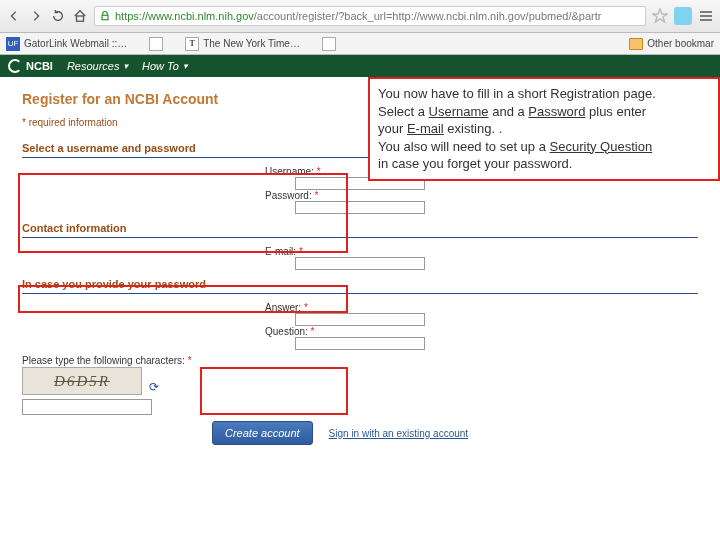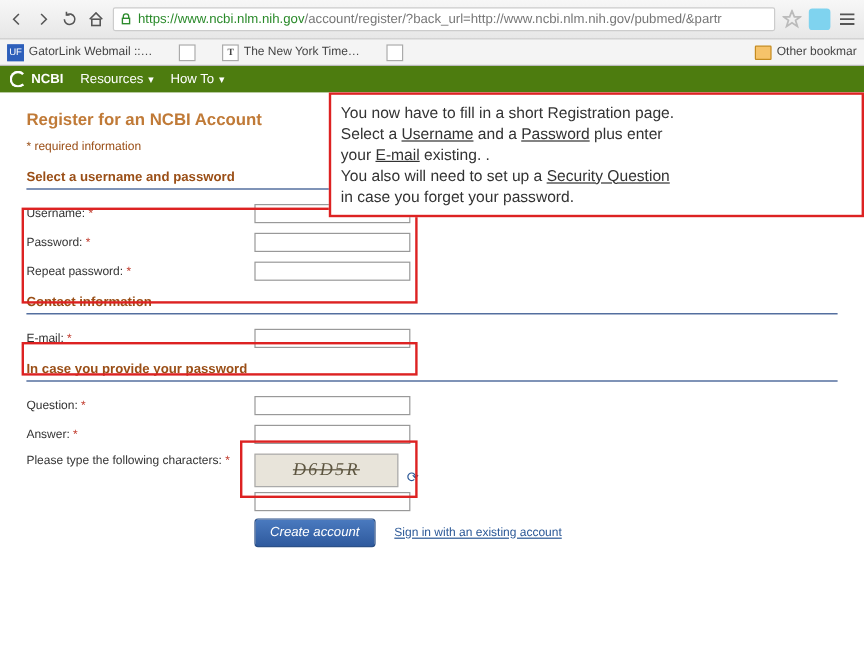--- a/index.html
+++ b/index.html
@@ -21,50 +21,50 @@
   
   .bookbar { height:22px; background:#f4f4f4; border-bottom:1px solid #bbb; display:flex; align-items:center; padding:0 6px; gap:22px; font-size:10px; color:#444; }
   .bookbar .bm { display:flex; align-items:center; gap:4px; white-space:nowrap; }
   .bookbar .bm .bicon { width:14px; height:14px; background:#fff; border:1px solid #aaa; font-size:8px; display:flex; align-items:center; justify-content:center; }
   .bookbar .bm .bicon.uf { background:#2d5fbb; color:#fff; border-color:#2d5fbb; }
   .bookbar .bm .bicon.nyt { font-family: "Times New Roman", serif; font-weight:bold; }
   .bookbar .spacer { flex:1; }
   .bookbar .fold { width:14px; height:12px; background:#f6c36a; border:1px solid #c58b1f; border-radius:1px; }
 
   
-  .ncbi-strip { height:22px; background:#4d7c0f; color:#fff; display:flex; align-items:center; padding:0 8px; gap:14px; font-size:11px; }
+  .ncbi-strip { height:22px; background:#14532d; color:#fff; display:flex; align-items:center; padding:0 8px; gap:14px; font-size:11px; }
   .ncbi-strip .logo { display:flex; align-items:center; gap:4px; font-weight:bold; }
   .ncbi-strip .logo .curl { width:14px; height:14px; border:2px solid #fff; border-right-color:transparent; border-radius:50%; }
-  .ncbi-strip .item { display:flex; align-items:center; gap:4px; }
+  .ncbi-strip .item { display:flex; align-items:center; gap:4px;font-style:italic; }
   .ncbi-strip .chev { font-size:9px; }
 
   
   .page { position:relative; padding: 14px 22px 10px 22px; }
   .page h1 { color:#c07a37; font-size:14px; font-weight:bold; margin-bottom:10px; }
   .req { color:#9a4e16; font-size:10px; margin-bottom:14px; }
   .section-head { color:#9a4e16; font-size:11px; font-weight:bold; padding-bottom:3px; margin-top:8px; }
   .rule { height:1px; background:#2b4d88; margin-bottom:8px; }
-  .row { display:flex; align-items:center; height:24px; }
+  .row { display:flex; align-items:center; height:24px;flex-direction:column; }
   .row .lab { width:190px; font-size:10px; color:#333; }
   .row .star { color:#c0392b; }
   .row input[type=text], .row input[type=password] { width:130px; height:16px; border:1px solid #999; font-size:10px; padding:0 2px; }
   .hint { font-size:10px; color:#333; margin:3px 0 6px 0; }
   .captcha { width:120px; height:28px; background:#e8e4da; border:1px solid #aaa; display:flex; align-items:center; justify-content:center; font-family:"Times New Roman",serif; font-style:italic; letter-spacing:2px; font-size:15px; color:#5d5540; text-decoration:line-through; }
   .captcha-row { display:flex; align-items:flex-end; gap:3px; }
   .captcha-ref { width:18px; height:16px; display:flex; align-items:center; justify-content:center; font-size:12px; color:#2a5796; }
   .captcha-input { margin-top:4px; }
   .submit-row { display:flex; align-items:center; gap:16px; margin-top:6px; padding-left:190px; }
   .btn { background:linear-gradient(#4a7abf,#2f5a9e); color:#fff; border:1px solid #2a4f87; border-radius:3px; padding:5px 12px; font-size:11px;font-style:italic; }
   .signin { color:#2a5796; font-size:10px; }
 
   
   .hl { position:absolute; border:2px solid #d22; pointer-events:none; }
 
   
-  .callout { position:absolute; top:0; right:0; width:446px; background:#fff; border:2px solid #d22; padding:6px 8px; font-size:13px; line-height:1.35; font-family:Arial,Helvetica,sans-serif; }
+  .callout { position:absolute; top:0; right:0; width:352px; background:#fff; border:2px solid #d22; padding:6px 8px; font-size:13px; line-height:1.35; font-family:Arial,Helvetica,sans-serif; }
   .callout u { text-decoration:underline; }
 
   
   .stroke path, .stroke line, .stroke polyline, .stroke circle, .stroke rect { fill:none; stroke:currentColor; stroke-width:1.5; }
 </style>
 </head>
 <body>
 
 <div class="toolbar">
   <div class="navicon">
@@ -154,40 +154,36 @@
   <div class="section-head">Select a username and password</div>
   <div class="rule"></div>
   <div class="row">
     <div class="lab"><span>Username: </span><span class="star">*</span></div>
     <input type="text" style="">
   </div>
   <div class="row">
     <div class="lab"><span>Password: </span><span class="star">*</span></div>
     <input type="password" style="">
   </div>
-  <div class="row">
-    <div class="lab"><span>Repeat password: </span><span class="star">*</span></div>
-    <input type="password" style="">
-  </div>
 
   <div class="section-head">Contact information</div>
   <div class="rule"></div>
   <div class="row">
     <div class="lab"><span>E-mail: </span><span class="star">*</span></div>
     <input type="text" style="">
   </div>
 
   <div class="section-head">In case you provide your password</div>
   <div class="rule"></div>
   <div class="row">
+    <div class="lab"><span>Answer: </span><span class="star">*</span></div>
+    <input type="text" style="">
+  </div>
+  <div class="row">
     <div class="lab"><span>Question: </span><span class="star">*</span></div>
-    <input type="text" style="">
-  </div>
-  <div class="row">
-    <div class="lab"><span>Answer: </span><span class="star">*</span></div>
     <input type="text" style="">
   </div>
   <div class="row" style="height:auto; align-items:flex-start; padding-top:4px;">
     <div class="lab" style="line-height:1.3"><span>Please type the following characters: </span><span class="star">*</span></div>
     <div>
       <div class="captcha-row">
         <div class="captcha">D6D5R</div>
         <div class="captcha-ref">⟳</div>
       </div>
       <input type="text" class="captcha-input" style="width: 130px; height: 16px; border: 1px solid rgb(153, 153, 153);">

